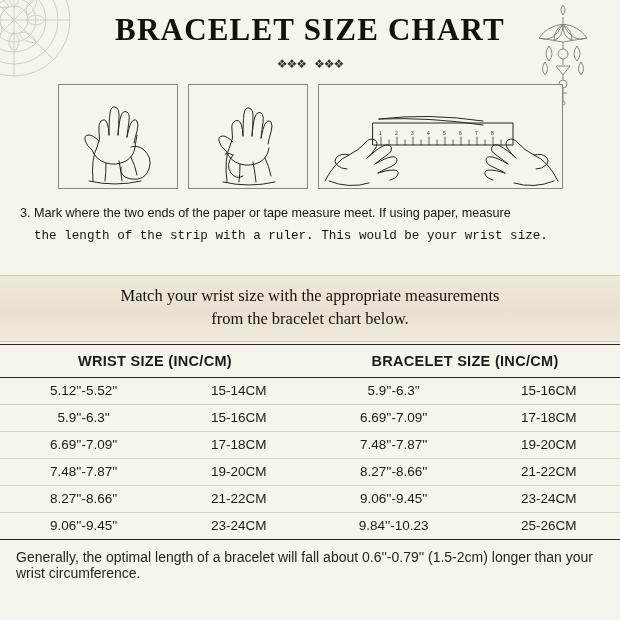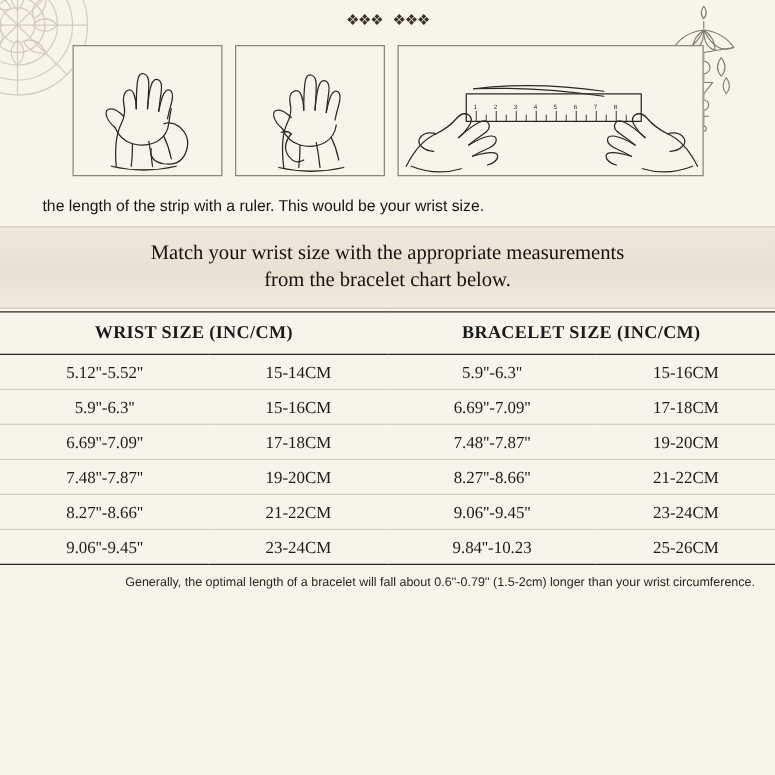--- a/index.html
+++ b/index.html
@@ -90,40 +90,40 @@
   .fig.two { width: 120px; height: 105px; }
   .fig.three { width: 245px; height: 105px; }
 
   .steps {
     margin: 14px 20px 0 20px;
     font-size: 12.6px;
     line-height: 1.72;
     color: #17150f;
   }
   .steps div { margin-bottom: 1px; }
-  .steps .indent { padding-left: 14px; }
+  .steps .indent { padding-left: 14px; font-family: Liberation Mono, monospace; }
 
   .band {
-    margin-top: 4px;
+    margin-top: 28px;
     background: linear-gradient(to bottom, #efe9dc 0%, #e8e1d2 55%, #f0ebdf 100%);
     border-top: 1px solid #cfc6b4;
     border-bottom: 1px solid #cfc6b4;
     padding: 9px 18px 11px 18px;
     text-align: center;
     font-family: "Liberation Serif", serif;
     font-size: 16.5px;
     line-height: 1.35;
     color: #15120e;
   }
 
   table.chart {
     width: 100%;
     border-collapse: collapse;
     margin-top: 2px;
-    font-family: Liberation Serif, serif;
+    font-family: Liberation Sans, sans-serif;
   }
   table.chart th {
     font-size: 14.5px;
     font-weight: 700;
     padding: 8px 4px 8px 4px;
     border-bottom: 1px solid #2b2720;
     border-top: 1px solid #2b2720;
     text-align: center;
     letter-spacing: 0.3px;
   }
@@ -136,22 +136,22 @@
   table.chart tr:last-child td { border-bottom: 1px solid #2b2720; }
   table.chart td.col1 { width: 27%; }
   table.chart td.col2 { width: 23%; }
   table.chart td.col3 { width: 27%; }
   table.chart td.col4 { width: 23%; }
   table.chart th.h1 { width: 50%; }
   table.chart th.h2 { width: 50%; }
 
   .footnote {
     margin: 9px 16px 0 16px;
-    text-align: right;
-    font-size: 10px;
+    text-align: left;
+    font-size: 14px;
     color: #2a251d;
     font-family: "Liberation Sans", sans-serif;
   }
 
   svg { display: block; }
 </style>
 </head>
 <body>
 
 <div class="page">
@@ -205,20 +205,21 @@
       <path d="M35 91 h8"></path>
       <path d="M39 91 v8"></path>
       <circle cx="39" cy="101" r="2"></circle>
       <path d="M25 44 q-6 8 0 15 q6 -7 0 -15"></path>
       <path d="M53 44 q6 8 0 15 q-6 -7 0 -15"></path>
       <path d="M21 60 q-5 7 0 13 q5 -6 0 -13"></path>
       <path d="M57 60 q5 7 0 13 q-5 -6 0 -13"></path>
     </g>
   </svg>
 
+  <div class="title">BRACELET SIZE CHART</div>
 
   <div class="subtitle-row">
     <span class="sub-orn">❖❖❖</span>
     <span class="sub-orn">❖❖❖</span>
   </div>
 
   <div class="figures">
 
     <div class="fig one">
       <svg viewBox="0 0 120 105" width="120" height="105">
@@ -307,20 +308,21 @@
           <path d="M189 79 q-10 -6 -16 -7 q-6 -1 -6 3 q0 4 7 7 q7 3 12 6"></path>
           <path d="M186 88 q-9 -3 -15 -3 q-6 0 -5 4 q1 4 8 6"></path>
           <path d="M215 70 q8 -2 12 2 q4 4 0 8 q-4 4 -10 4"></path>
           <path d="M235 96 q-20 8 -40 2"></path>
         </g>
       </svg>
     </div>
   </div>
 
   <div class="steps">
+    <div>3. Mark where the two ends of the paper or tape measure meet. If using paper, measure</div>
     <div class="indent">the length of the strip with a ruler. This would be your wrist size.</div>
   </div>
 
   <div class="band">
     <div>Match your wrist size with the appropriate measurements</div>
     <div>from the bracelet chart below.</div>
   </div>
 
   <table class="chart">
     <thead>

